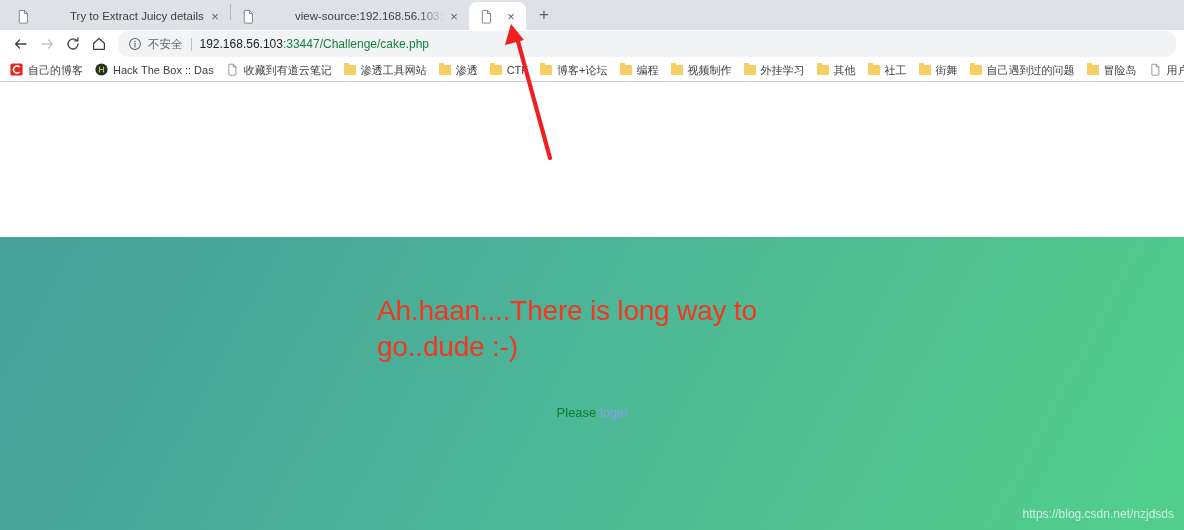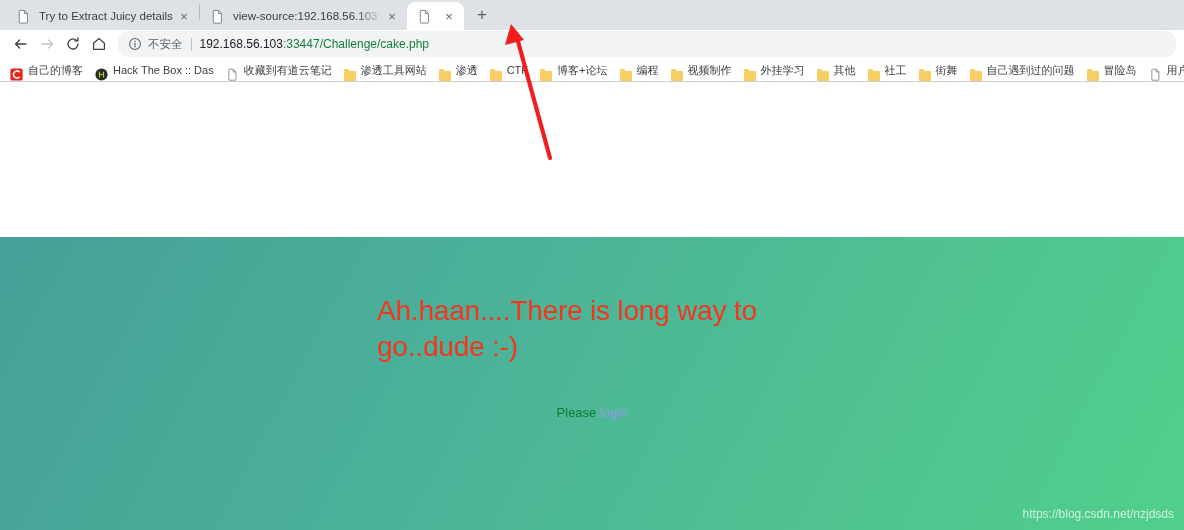--- a/index.html
+++ b/index.html
@@ -41,20 +41,21 @@
     flex: 0 0 15px;
     margin-right: 8px;
     display: block;
   }
   .tab-title {
     font-size: 11.5px;
     color: #3c4043;
     white-space: nowrap;
     overflow: hidden;
     line-height: 28px;
+    margin-left: 31px;
   }
   .tab.t1 .tab-title { width: 136px; }
   .tab.t2 .tab-title { width: 150px;
     -webkit-mask-image: linear-gradient(to right, #000 82%, transparent 100%);
     mask-image: linear-gradient(to right, #000 82%, transparent 100%); }
   .tab.t3 .tab-title { width: 118px; }
   .tab-close {
     width: 18px; height: 18px;
     margin-left: auto;
     display: flex; align-items: center; justify-content: center;
@@ -103,21 +104,21 @@
     background: #ffffff;
     display: flex;
     align-items: center;
     padding: 0 4px;
     border-bottom: 1px solid #cdcdcd;
     overflow: hidden;
     white-space: nowrap;
   }
   .bm {
     display: flex;
-    align-items: flex-end;
+    align-items: center;
     padding: 0 6px;
     height: 22px;
     flex: 0 0 auto;
   }
   .bm-icon { width: 13px; height: 13px; flex: 0 0 13px; margin-right: 5px; display: block; }
   .bm-label {
     font-size: 11px;
     color: #3c4043;
     line-height: 22px;
   }

